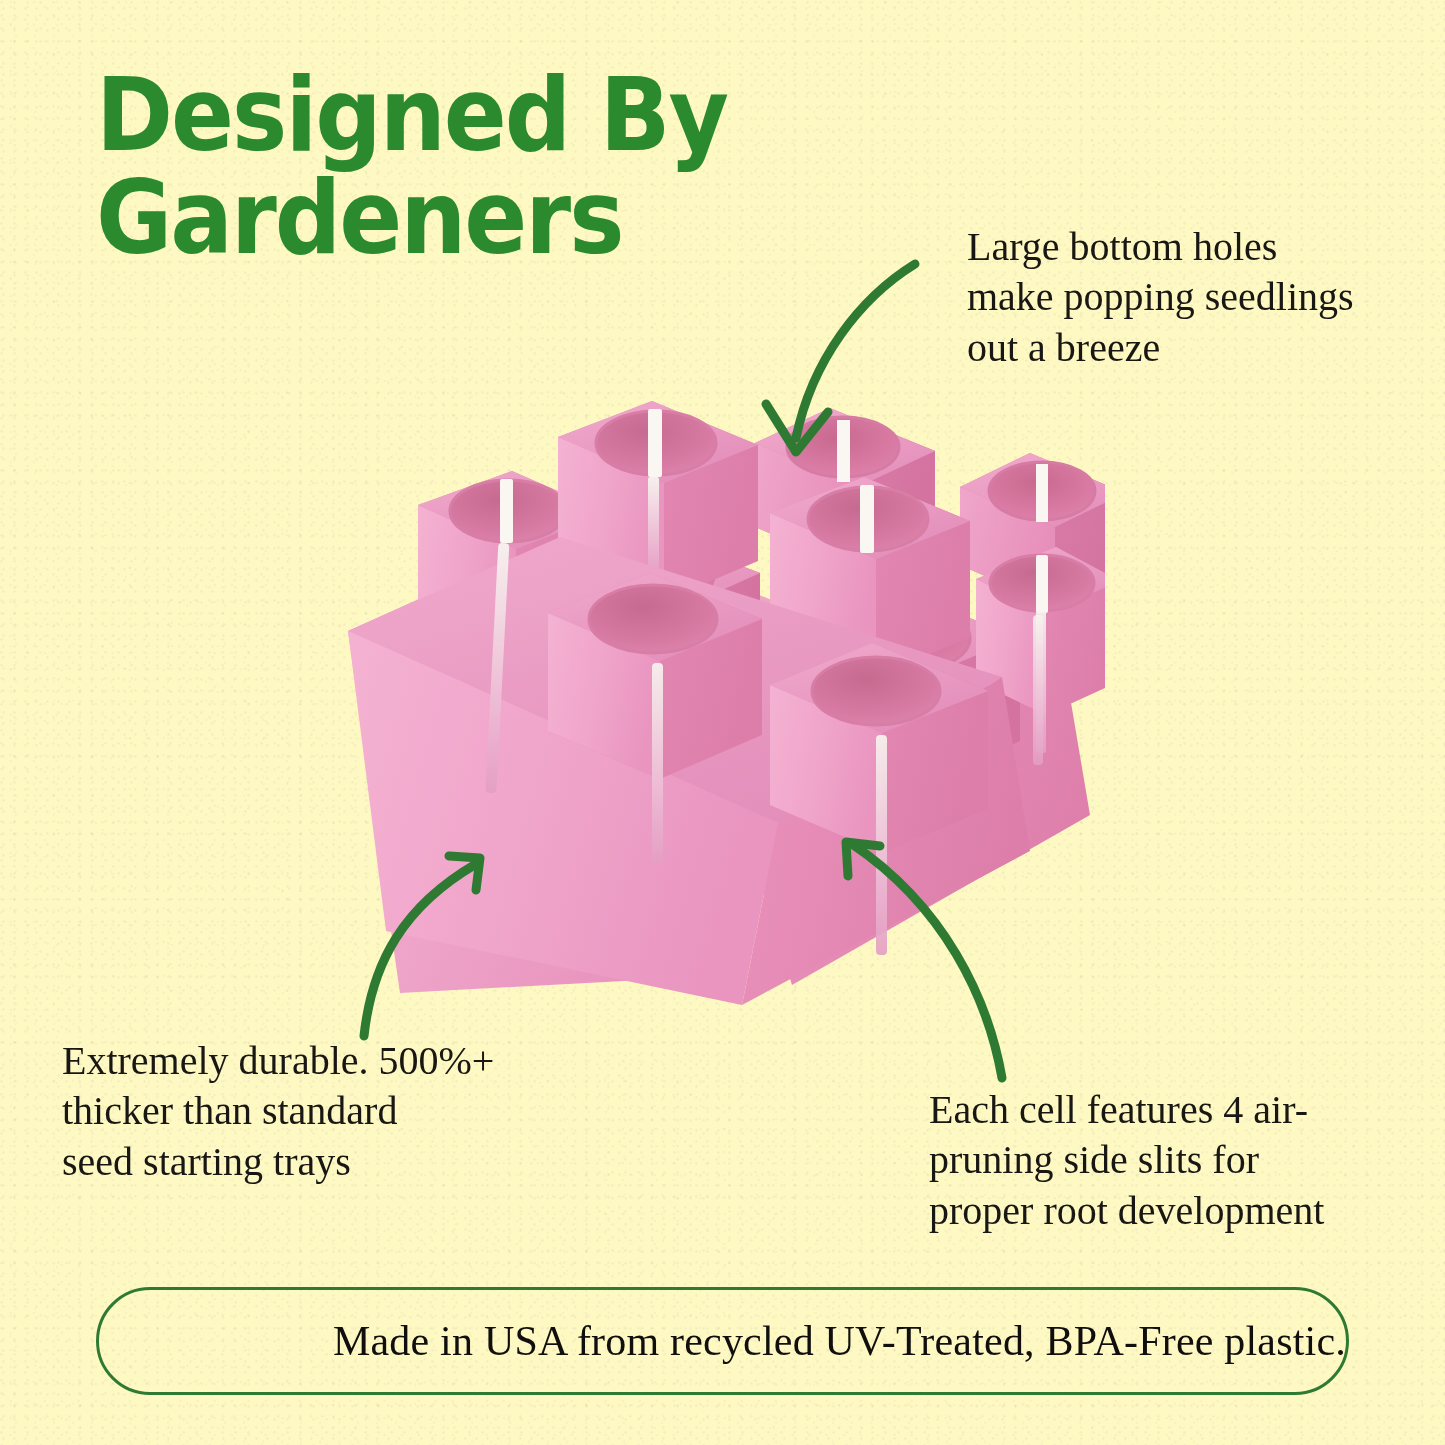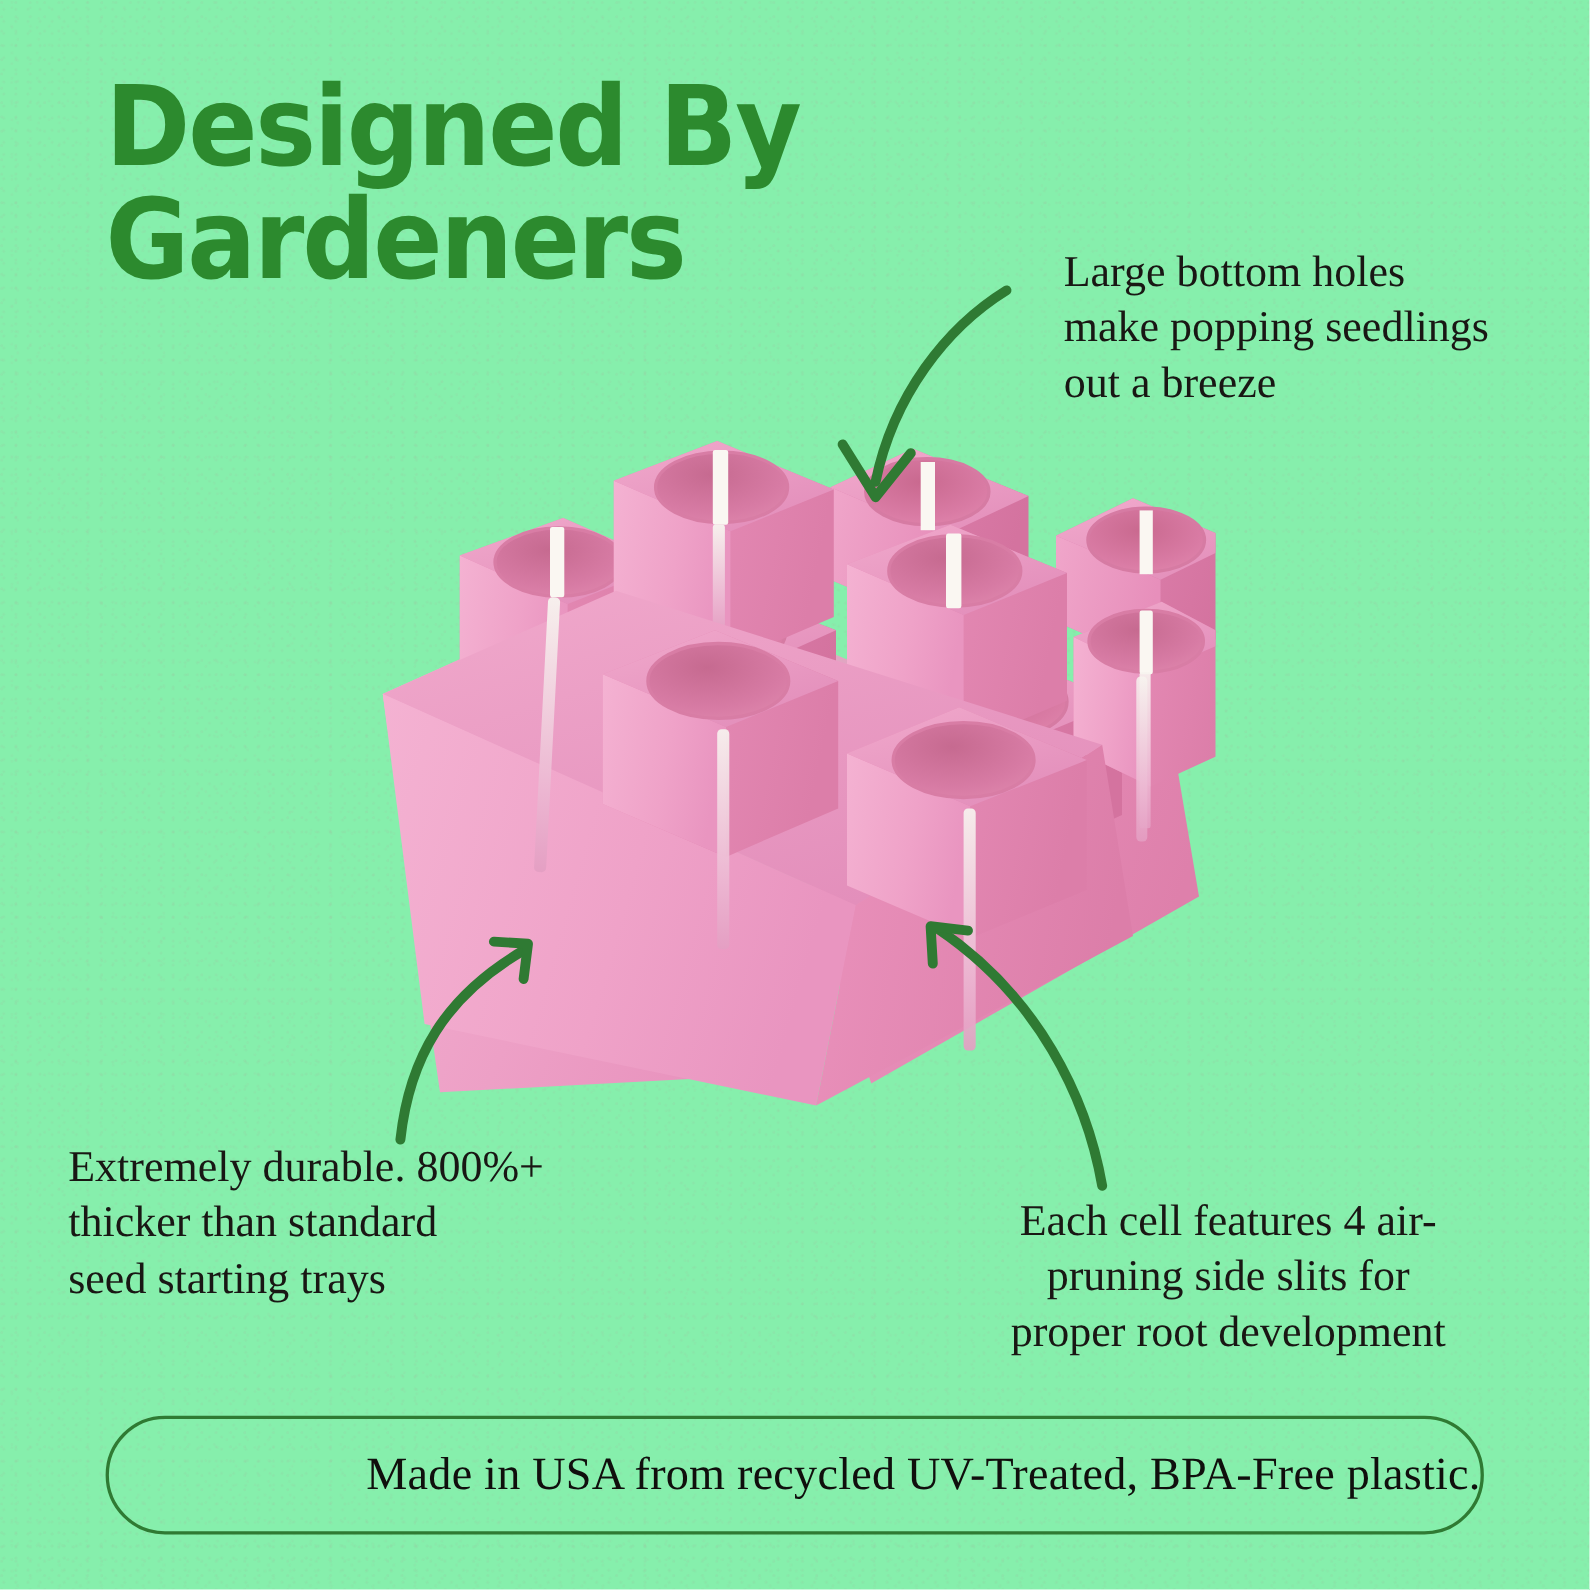--- a/index.html
+++ b/index.html
@@ -6,21 +6,21 @@
   html, body {
     margin: 0;
     padding: 0;
     background: #ffffff;
   }
   #page {
     position: relative;
     width: 1445px;
     height: 1445px;
     overflow: hidden;
-    background: #86efac;
+    background: #fef9c3;
     font-family: "Liberation Serif", "DejaVu Serif", serif;
   }
   
   #grain {
     position: absolute;
     inset: 0;
     pointer-events: none;
     opacity: .55;
     background-image:
       radial-gradient(circle at 12% 18%, rgba(170,165,150,.22) 0 1px, transparent 1.6px),
@@ -52,21 +52,21 @@
   .callout {
     position: absolute;
     color: #191714;
     font-family: "Liberation Serif", "DejaVu Serif", serif;
     font-size: 40px;
     line-height: 1.26;
     white-space: pre-line;
   }
   #callout-holes   { left: 927px; top: 222px;  width: 495px; margin-left: 40px; }
   #callout-durable { left: 62px;  top: 1036px; width: 575px; }
-  #callout-slits   { left: 859px; top: 1085px; width: 515px; text-align: center; }
+  #callout-slits   { left: 929px; top: 1085px; width: 515px; }
 
   
   #arrows {
     position: absolute;
     inset: 0;
     pointer-events: none;
   }
 
   
   #product {
@@ -360,21 +360,21 @@
         <path d="M1002 1078 C 988 998, 944 906, 852 844"></path>
         <path d="M848 876 L846 842 L880 846"></path>
       </g>
     </g>
   </svg>
 
   <div id="callout-holes" class="callout">Large bottom holes
 make popping seedlings
 out a breeze</div>
 
-  <div id="callout-durable" class="callout">Extremely durable. 800%+
+  <div id="callout-durable" class="callout">Extremely durable. 500%+
 thicker than standard
 seed starting trays</div>
 
   <div id="callout-slits" class="callout">Each cell features 4 air-
 pruning  side slits for
 proper root development</div>
 
   <div id="banner">
     <span id="banner-text">Made in USA from recycled UV-Treated, BPA-Free plastic.</span>
   </div>

